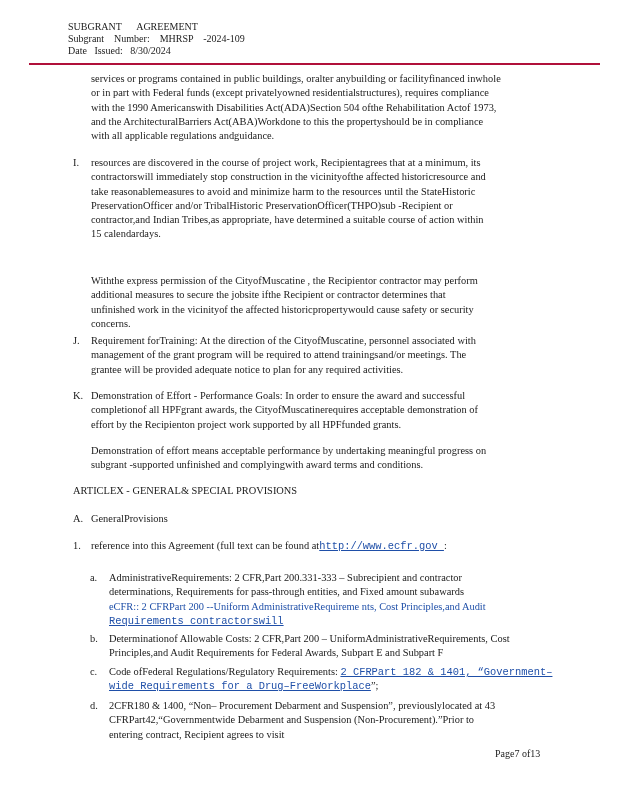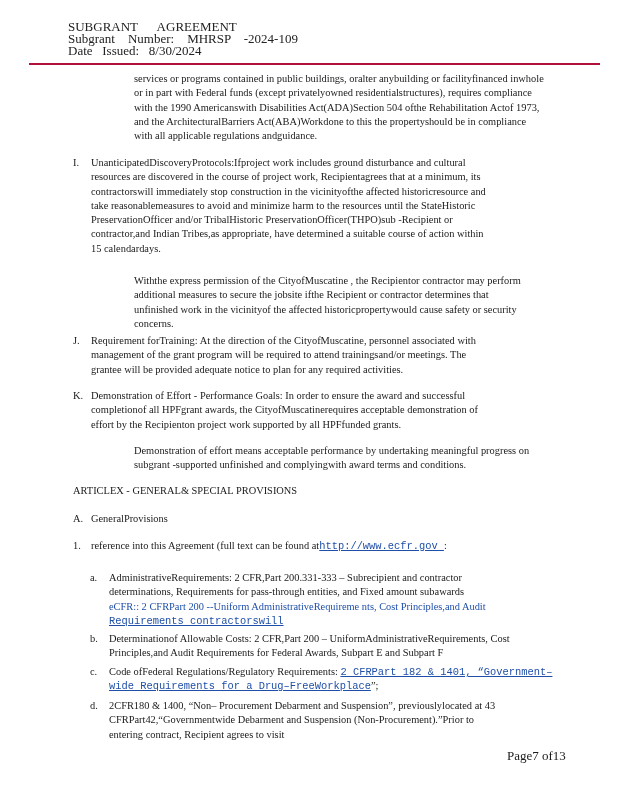--- a/index.html
+++ b/index.html
@@ -3,44 +3,44 @@
 <meta charset="utf-8">
 <style>
   html, body { margin: 0; padding: 0; background: #ffffff; }
   body {
     width: 618px; height: 800px; position: relative; overflow: hidden;
     font-family: "Liberation Serif", "DejaVu Serif", serif;
     color: #1a1a1a;
   }
   .header {
     position: absolute; left: 68px; top: 21px;
-    font-size: 13px; line-height: 12px; color: #222;
+    font-size: 10px; line-height: 12px; color: #222;
   }
   .header .row { white-space: pre; }
   .rule {
     position: absolute; left: 29px; top: 63px; width: 571px; height: 2px;
     background: #b0103a;
   }
   .content {
     position: absolute; left: 0; top: 72px; width: 618px;
     font-size: 10.4px; line-height: 14.3px;
   }
-  .para { position: absolute; left: 91px; width: 480px; margin-left: 43px; }
+  .para { position: absolute; left: 91px; width: 480px; }
   .item { position: absolute; left: 73px; width: 500px; }
   .item .marker { position: absolute; left: 0; top: 0; }
   .item .text { position: absolute; left: 18px; width: 480px; }
   .sub { position: absolute; left: 90px; width: 480px; }
   .sub .marker { position: absolute; left: 0; top: 0; }
   .sub .text { position: absolute; left: 19px; width: 462px; }
   .heading { position: absolute; left: 73px; }
   .link { color: #1f4fa8; }
   .link.u { text-decoration: underline; font-family: Liberation Mono, monospace; }
   .footer {
-    position: absolute; left: 507px; top: 748px;
-    font-size: 13px;
+    position: absolute; left: 495px; top: 748px;
+    font-size: 10px;
   }
 </style>
 </head>
 <body>
 
 <div>
 
   <div class="header">
     <div class="row">SUBGRANT      AGREEMENT</div>
     <div class="row">Subgrant    Number:    MHRSP    -2024-109</div>
@@ -55,21 +55,20 @@
       <div>services or programs contained in public buildings, oralter anybuilding  or facilityfinanced inwhole</div>
       <div>or in part with Federal funds  (except privatelyowned  residentialstructures),  requires  compliance</div>
       <div>with the 1990 Americanswith Disabilities Act(ADA)Section 504 ofthe Rehabilitation Actof 1973,</div>
       <div>and the ArchitecturalBarriers Act(ABA)Workdone  to this the propertyshould be  in compliance</div>
       <div>with all applicable regulations andguidance.</div>
     </div>
 
     <div class="item" style="top:84px;">
       <span class="marker">I.</span>
       <div class="text">
-        <div>UnanticipatedDiscoveryProtocols:Ifproject work includes  ground  disturbance  and cultural</div>
         <div>resources  are discovered  in the course  of project work, Recipientagrees  that at a minimum, its</div>
         <div>contractorswill immediately stop construction in the vicinityofthe affected historicresource  and</div>
         <div>take reasonablemeasures    to avoid and  minimize harm to the resources  until the StateHistoric</div>
         <div>PreservationOfficer and/or  TribalHistoric PreservationOfficer(THPO)sub -Recipient or</div>
         <div>contractor,and  Indian Tribes,as  appropriate, have determined  a suitable  course  of action within</div>
         <div>15 calendardays.</div>
       </div>
     </div>
     <div class="para" style="top:202px;">
       <div>Withthe express permission of the CityofMuscatine , the Recipientor contractor may perform</div>

